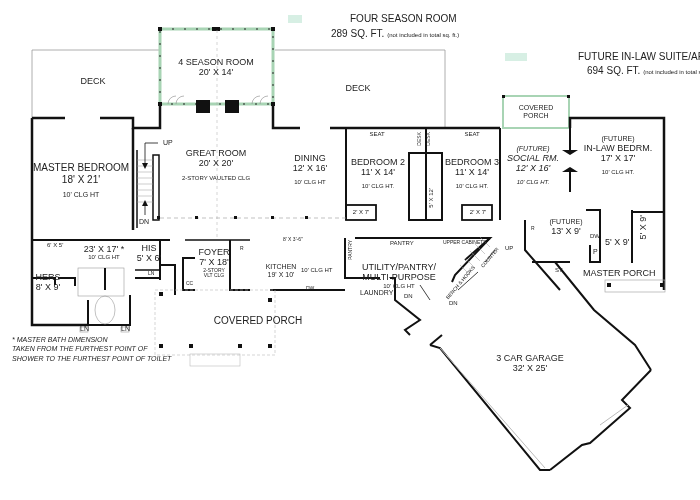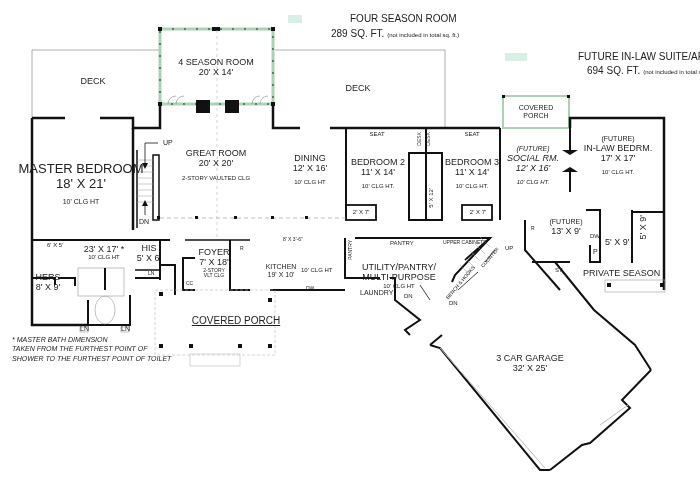--- a/index.html
+++ b/index.html
@@ -4,21 +4,21 @@
 <style>
   html, body { margin:0; padding:0; background:#ffffff; }
   body { width:700px; height:500px; position:relative; overflow:hidden; font-family:"Liberation Sans", sans-serif; color:#222; }
   #plan { position:absolute; left:0; top:0; width:700px; height:500px; }
   .lbl { position:absolute; white-space:nowrap; text-align:center; line-height:1.15; color:#222; }
   .t10 { font-size:10px;padding-left:40px; }
   .t9 { font-size:9px; }
   .t7 { font-size:7px; }
   .t6 { font-size:6px; }
   .t5 { font-size:5px; }
-  .big { font-size:13px; }
+  .big { font-size:10px; }
   .room { transform:translateX(-50%); }
   .note { position:absolute; left:12px; top:335px; font-size:7px; font-style:italic; line-height:1.35; color:#222; }
   .note div { white-space:nowrap; }
   .vert { writing-mode:vertical-rl; transform:rotate(180deg); }
 </style>
 </head>
 <body>
 
 <svg id="plan" viewBox="0 0 700 500" xmlns="http://www.w3.org/2000/svg">
 
@@ -252,21 +252,21 @@
   <div class="t7">(FUTURE)</div>
   <div class="t9">13' X 9'</div>
 </div>
 <div class="lbl t5" style="left:531px;top:226px;">R</div>
 <div class="lbl t6" style="left:590px;top:233px;">DW</div>
 <div class="lbl t7" style="left:593px;top:248px;">P</div>
 <div class="lbl t6" style="left:555px;top:267px;">ST</div>
 <div class="lbl t9" style="left:605px;top:237px;">5' X 9'</div>
 <div class="lbl t9 vert" style="left:638px;top:215px;">5' X 9'</div>
 
-<div class="lbl t9" style="left:583px;top:268px;">PRIVATE SEASON</div>
+<div class="lbl t9" style="left:583px;top:268px;">MASTER PORCH</div>
 
 <div class="lbl t6" style="left:47px;top:242px;">6' X 5'</div>
 <div class="lbl room" style="left:104px;top:244px;">
   <div class="t9">23' X 17' *</div>
   <div class="t6">10' CLG HT</div>
 </div>
 <div class="lbl room" style="left:48px;top:272px;">
   <div class="t9">HERS</div>
   <div class="t9">8' X 9'</div>
 </div>
@@ -306,21 +306,21 @@
 <div class="lbl t7" style="left:360px;top:289px;">LAUNDRY</div>
 <div class="lbl t5" style="left:478px;top:255px;transform:rotate(-50deg);">COUNTER</div>
 <div class="lbl t5" style="left:440px;top:280px;transform:rotate(-50deg);">BENCH &amp; HOOKS</div>
 
 <div class="lbl t7" style="left:163px;top:139px;">UP</div>
 <div class="lbl t7" style="left:139px;top:218px;">DN</div>
 <div class="lbl t6" style="left:404px;top:293px;">DN</div>
 <div class="lbl t6" style="left:449px;top:300px;">DN</div>
 <div class="lbl t6" style="left:505px;top:245px;">UP</div>
 
-<div class="lbl t10 room" style="left:216px;top:315px;text-decoration:underline;">COVERED PORCH</div>
+<div class="lbl t10 room" style="left:238px;top:315px;">COVERED PORCH</div>
 
 <div class="lbl t9 room" style="left:530px;top:353px;">
   <div>3 CAR GARAGE</div>
   <div>32' X 25'</div>
 </div>
 
 <div class="note">
   <div>* MASTER BATH DIMENSION</div>
   <div>TAKEN FROM THE FURTHEST POINT OF</div>
   <div>SHOWER TO THE FURTHEST POINT OF TOILET</div>

